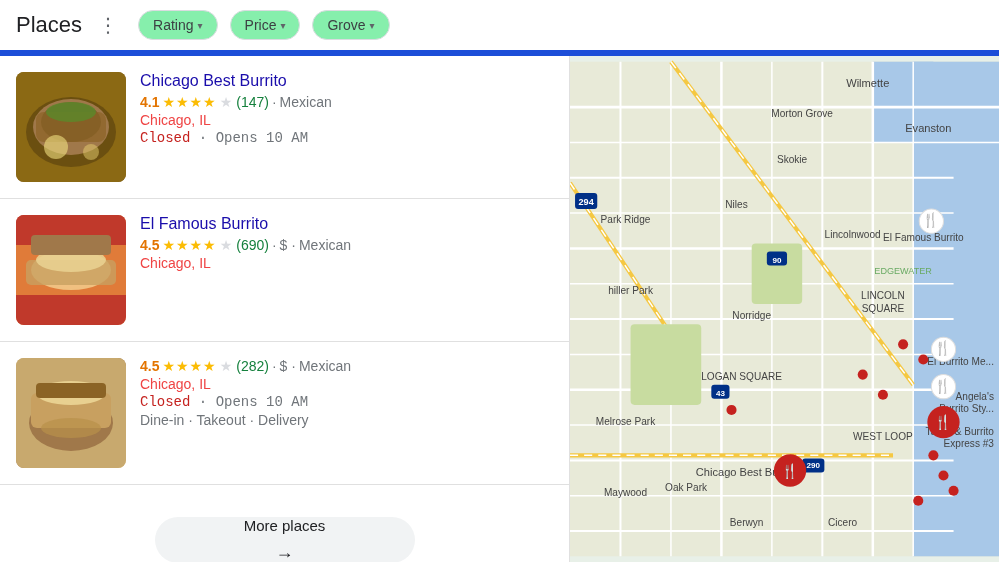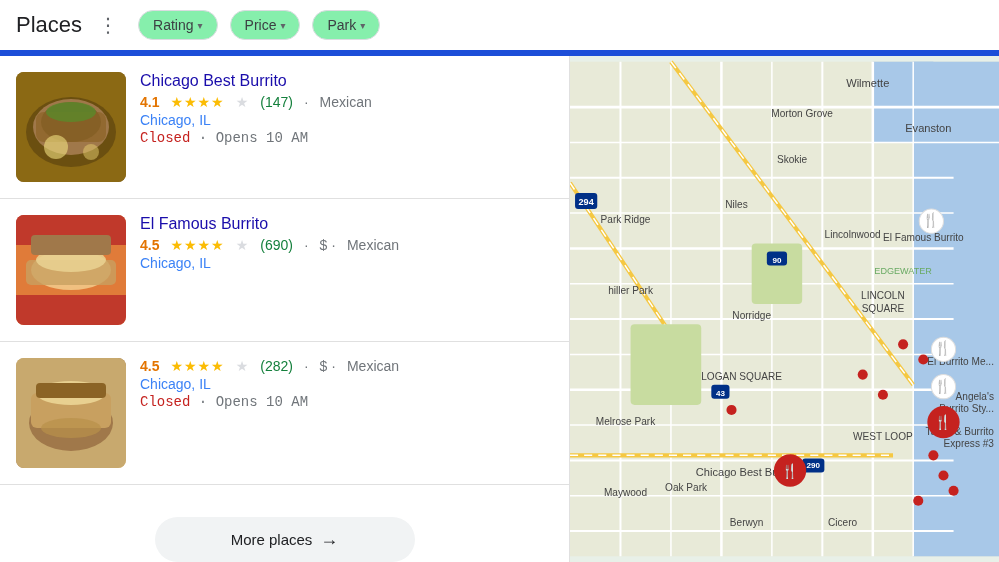--- a/index.html
+++ b/index.html
@@ -94,38 +94,38 @@
     .place-name {
       font-size: 16px;
       color: #1a0dab;
       font-weight: 400;
       margin-bottom: 4px;
     }
 
     .place-rating-row {
       display: flex;
       align-items: center;
-      gap: 11px;
+      gap: 3px;
       margin-bottom: 2px;
       font-size: 14px;
     }
 
     .rating-number { color: #e37400; font-weight: 600; }
 
     .stars { color: #fbbc04; font-size: 14px; letter-spacing: 1px; }
 
     .rating-count { color: #15803d; }
 
     .dot-sep { color: #70757a; }
 
     .cuisine { color: #70757a; }
 
     .place-location {
       font-size: 14px;
-      color: #3b82f6;
+      color: #ef4444;
       margin-bottom: 2px;
     }
 
     .place-status {
       font-size: 14px;
       margin-bottom: 2px;
       font-family: Liberation Mono, monospace;
     }
 
     .closed { color: #c5221f; }
@@ -141,28 +141,29 @@
       font-size: 14px;
       color: #70757a;
     }
 
     .more-places-btn {
       display: flex;
       align-items: center;
       justify-content: center;
       gap: 8px;
       margin: 16px auto;
-      padding: 12px 32px;
+      padding: 0 32px;
       background: #f1f3f4;
       border: none;
       border-radius: 24px;
       font-size: 15px;
       color: #202124;
       cursor: pointer;
       width: 260px;
+      flex-direction: column;
     }
 
     .arrow-icon { font-size: 18px; }
 
     .map-container {
       flex: 1;
       position: relative;
       overflow: hidden;
       background: #e8f0e8;
     }
@@ -181,21 +182,21 @@
   <span class="header-dots">⋮</span>
   <button class="filter-btn">
     <span>Rating</span>
     <span class="filter-chevron">▾</span>
   </button>
   <button class="filter-btn">
     <span>Price</span>
     <span class="filter-chevron">▾</span>
   </button>
   <button class="filter-btn">
-    <span>Park</span>
+    <span>Grove</span>
     <span class="filter-chevron">▾</span>
   </button>
 </div>
 
 <div class="content">
 
   <div class="places-list">
 
     <div class="place-item">
       <div class="place-img place-img-food1">
@@ -273,20 +274,21 @@
           <span class="rating-count">(282)</span>
           <span class="dot-sep">·</span>
           <span class="cuisine">$ ·</span>
           <span class="cuisine">Mexican</span>
         </div>
         <div class="place-location">Chicago, IL</div>
         <div class="place-status">
           <span class="closed">Closed</span>
           <span class="open-time"> · <span>Opens 10 AM</span></span>
         </div>
+        <div class="place-services">Dine-in · Takeout · Delivery</div>
       </div>
     </div>
 
     <div style="display:flex; justify-content:center; padding: 16px 0;">
       <button class="more-places-btn">
         <span>More places</span>
         <span class="arrow-icon">→</span>
       </button>
     </div>
 

